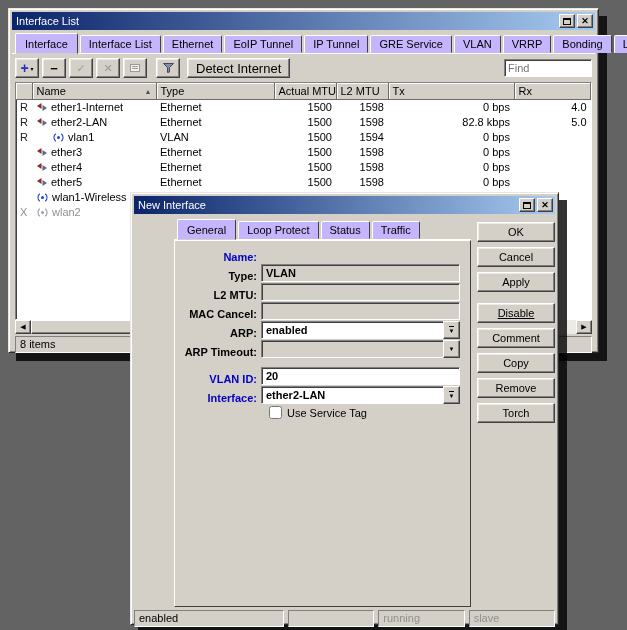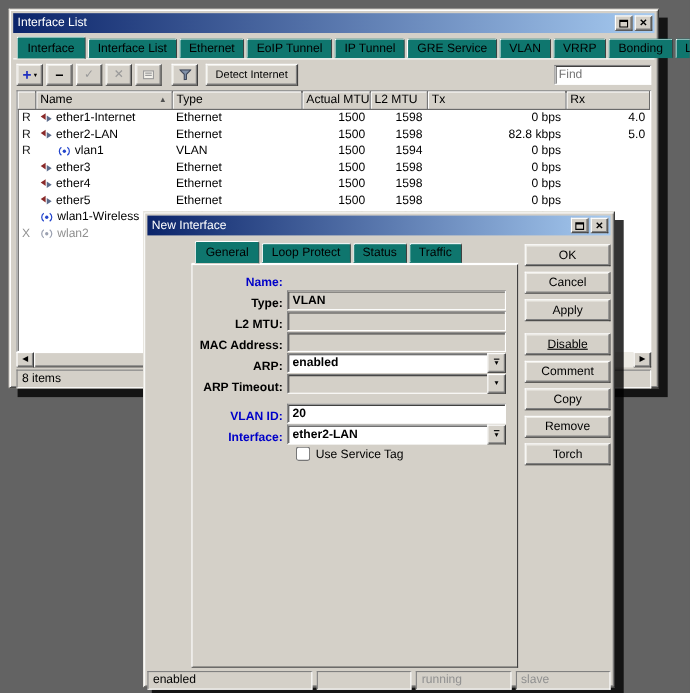--- a/index.html
+++ b/index.html
@@ -44,21 +44,21 @@
 
   
   .tabstrip {
     display:flex; align-items:flex-end;
     padding:3px 3px 0 3px;
     border-bottom:1px solid #fff;
   }
   .tab {
     margin-right:2px;
     padding:2px 8px 2px 8px;
-    background:#0f766e;
+    background:#c4b5fd;
     border:1px solid;
     border-color:#fff #404040 transparent #fff;
     border-top-left-radius:2px; border-top-right-radius:2px;
     position:relative; top:0; cursor:default; white-space:nowrap;
   }
   .tab.active {
     padding:4px 9px 3px 9px;
     border-bottom:1px solid #d4d0c8;
     margin-bottom:-1px;
     z-index:2;
@@ -77,21 +77,21 @@
   .plus { color:#2030c0; font-weight:bold; font-size:14px; line-height:1; }
   .dd-arrow { font-size:6px; margin-left:2px; }
   .minus { font-weight:bold; font-size:13px; line-height:1; }
   .dis { color:#9a9a9a; font-size:11px; line-height:1; }
   .sep { width:6px; }
   .pushbtn {
     height:20px; padding:0 8px; margin-left:4px;
     background:#d4d0c8;
     border:1px solid; border-color:#fff #404040 #404040 #fff;
     box-shadow: inset -1px -1px 0 #808080, inset 1px 1px 0 #edebe5;
-    font-size:10px; cursor:default;
+    font-size:13px; cursor:default;
     font-family:"Liberation Sans", sans-serif;
   }
   .find-box {
     margin-left:auto; width:88px; height:18px;
     border:1px solid; border-color:#808080 #fff #fff #808080;
     box-shadow: inset 1px 1px 0 #404040;
     background:#fff; padding:0 3px; font:inherit;
   }
 
   
@@ -467,21 +467,21 @@
         </div>
         <div class="frow">
           <label class="flabel">Type:</label>
           <input class="fin ro" readonly="" value="VLAN" style="">
         </div>
         <div class="frow">
           <label class="flabel">L2 MTU:</label>
           <input class="fin ro" readonly="" value="" style="">
         </div>
         <div class="frow">
-          <label class="flabel">MAC Address:</label>
+          <label class="flabel">MAC Cancel:</label>
           <input class="fin ro" readonly="" value="" style="">
         </div>
         <div class="frow">
           <label class="flabel">ARP:</label>
           <div class="combo">
             <input class="fin" value="enabled" style="">
             <span class="combo-btn">
                 <span class="combo-arrow bar">▼</span>
               </span>
           </div>

